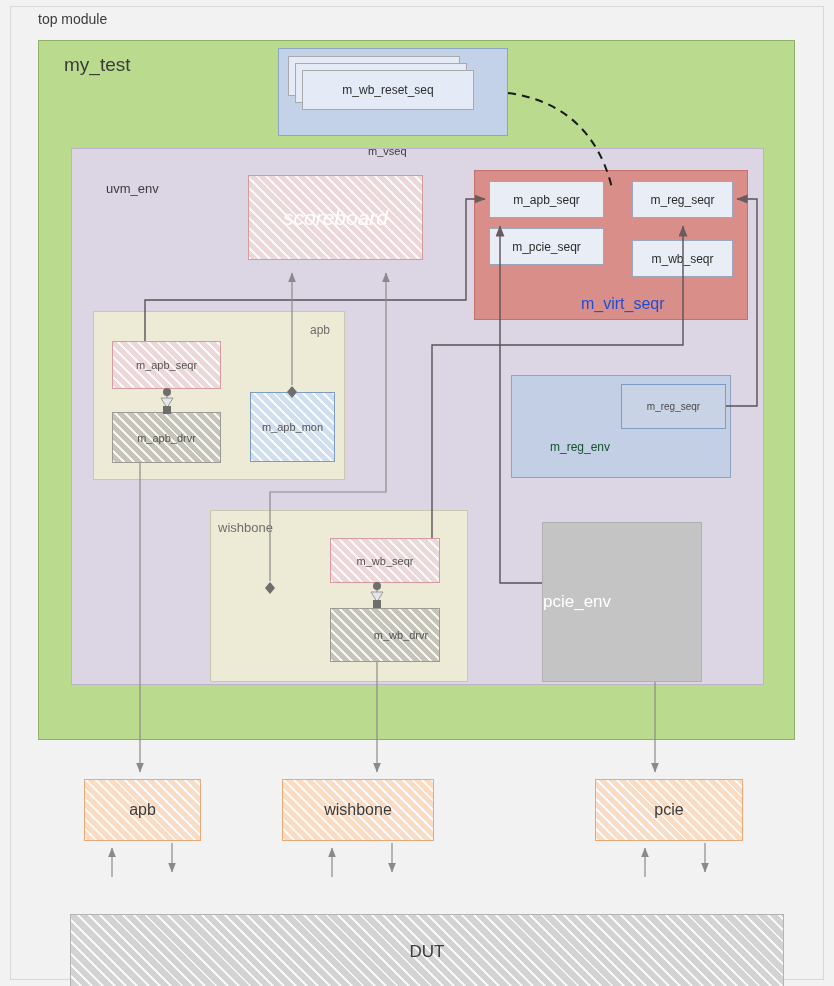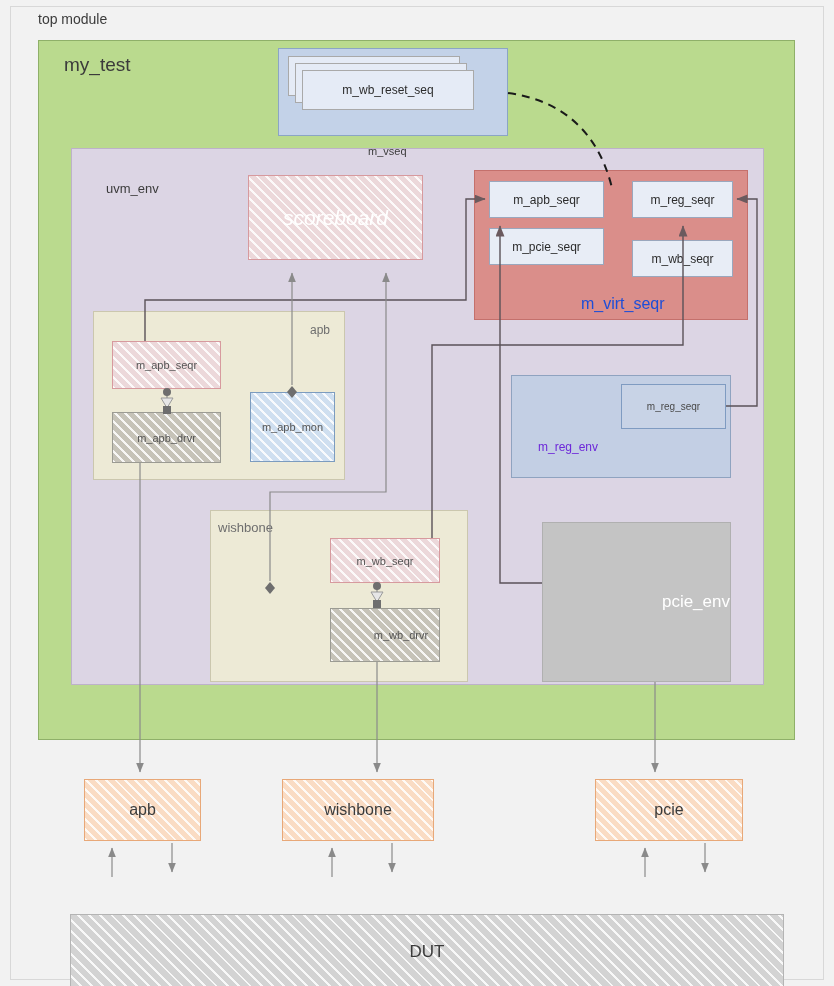--- a/index.html
+++ b/index.html
@@ -183,37 +183,37 @@
   #m-wb-drvr  { left: 330px; top: 608px; width: 110px; height: 54px; padding-left: 32px; }
   #m-wb-mon   { left: 224px; top: 588px; width: 92px;  height: 70px; }
 
   
   #m-reg-env {
     left: 511px; top: 375px; width: 220px; height: 103px;
     background: #c3cfe4;
     border: 1px solid #8fa3c0;
   }
   #m-reg-env-label {
-    left: 538px; top: 440px;
-    font-size: 12px; color: #6d28d9; text-align: center;
+    left: 550px; top: 440px;
+    font-size: 12px; color: #14532d; text-align: center;
   }
   #m-reg-seqr-box {
     left: 621px; top: 384px; width: 105px; height: 45px;
     background: #c8d3e6;
     border: 1px solid #7f9bc1;
     display: flex; align-items: center; justify-content: center;
     font-size: 10px; color: #4a4a4a;
   }
 
   
   #pcie-env {
-    left: 542px; top: 522px; width: 189px; height: 160px;
+    left: 542px; top: 522px; width: 160px; height: 160px;
     background: #c4c4c4;
     border: 1px solid #b0b0b0;
-    display: flex; align-items: center; justify-content: flex-end; padding-left: 8px;
+    display: flex; align-items: center; justify-content: flex-start;
   }
   #pcie-env-label {
     position: static; font-size: 17px; color: #ffffff;
   }
 
   
   #if-apb { left: 84px;  top: 779px; width: 117px; height: 62px; font-size: 16px; color: #3b3b3b; }
   #if-wb  { left: 282px; top: 779px; width: 152px; height: 62px; font-size: 16px; color: #3b3b3b; }
   #if-pcie{ left: 595px; top: 779px; width: 148px; height: 62px; font-size: 16px; color: #3b3b3b; }
 

